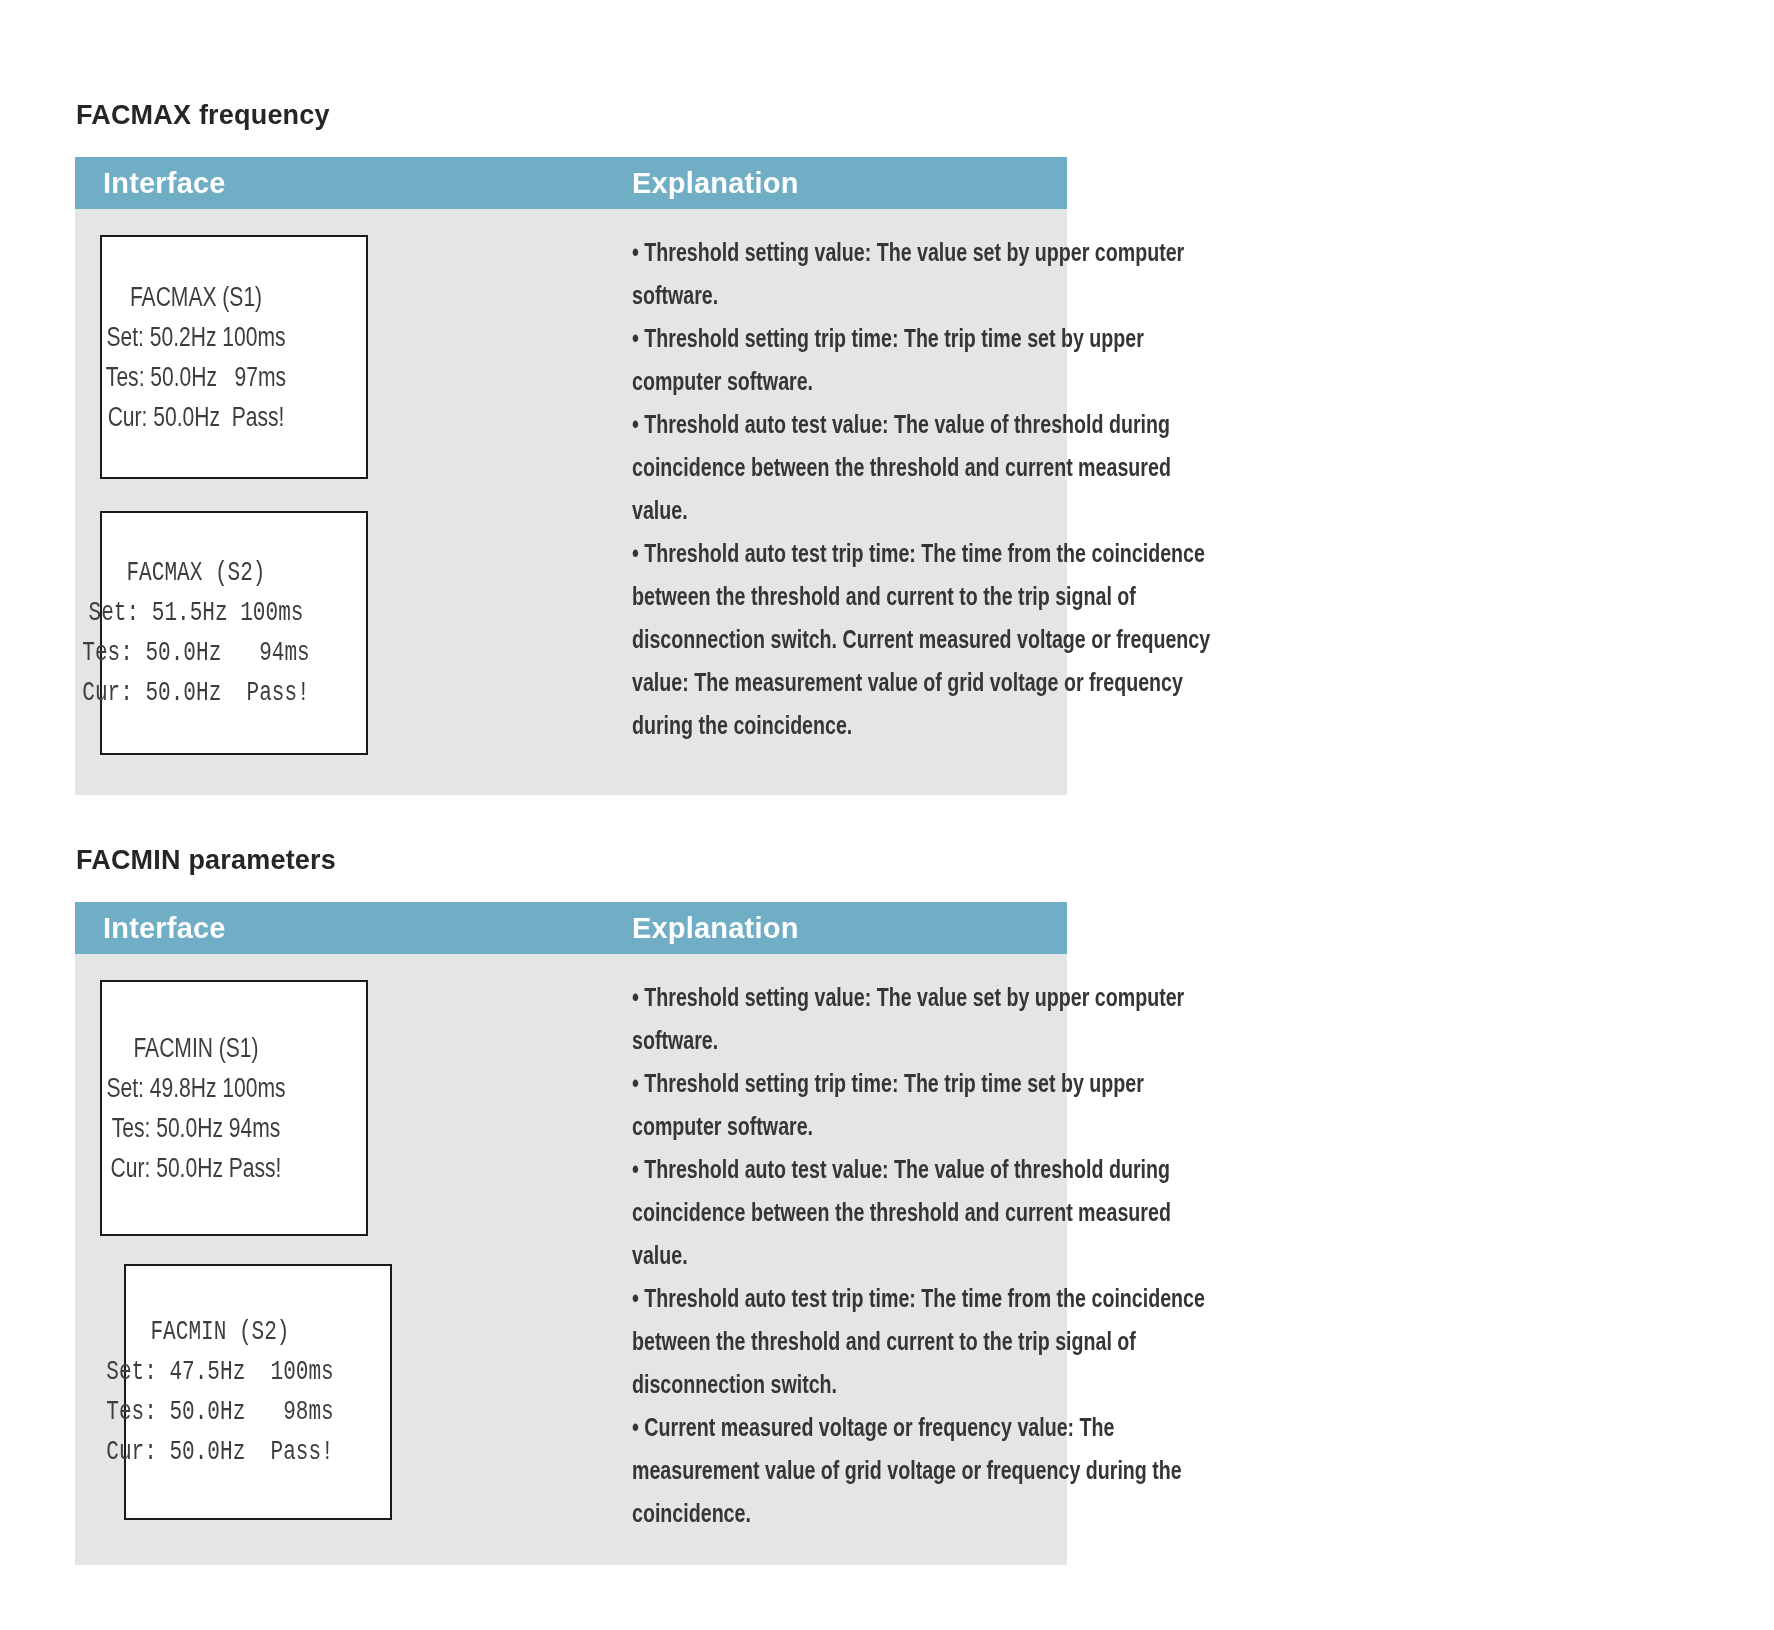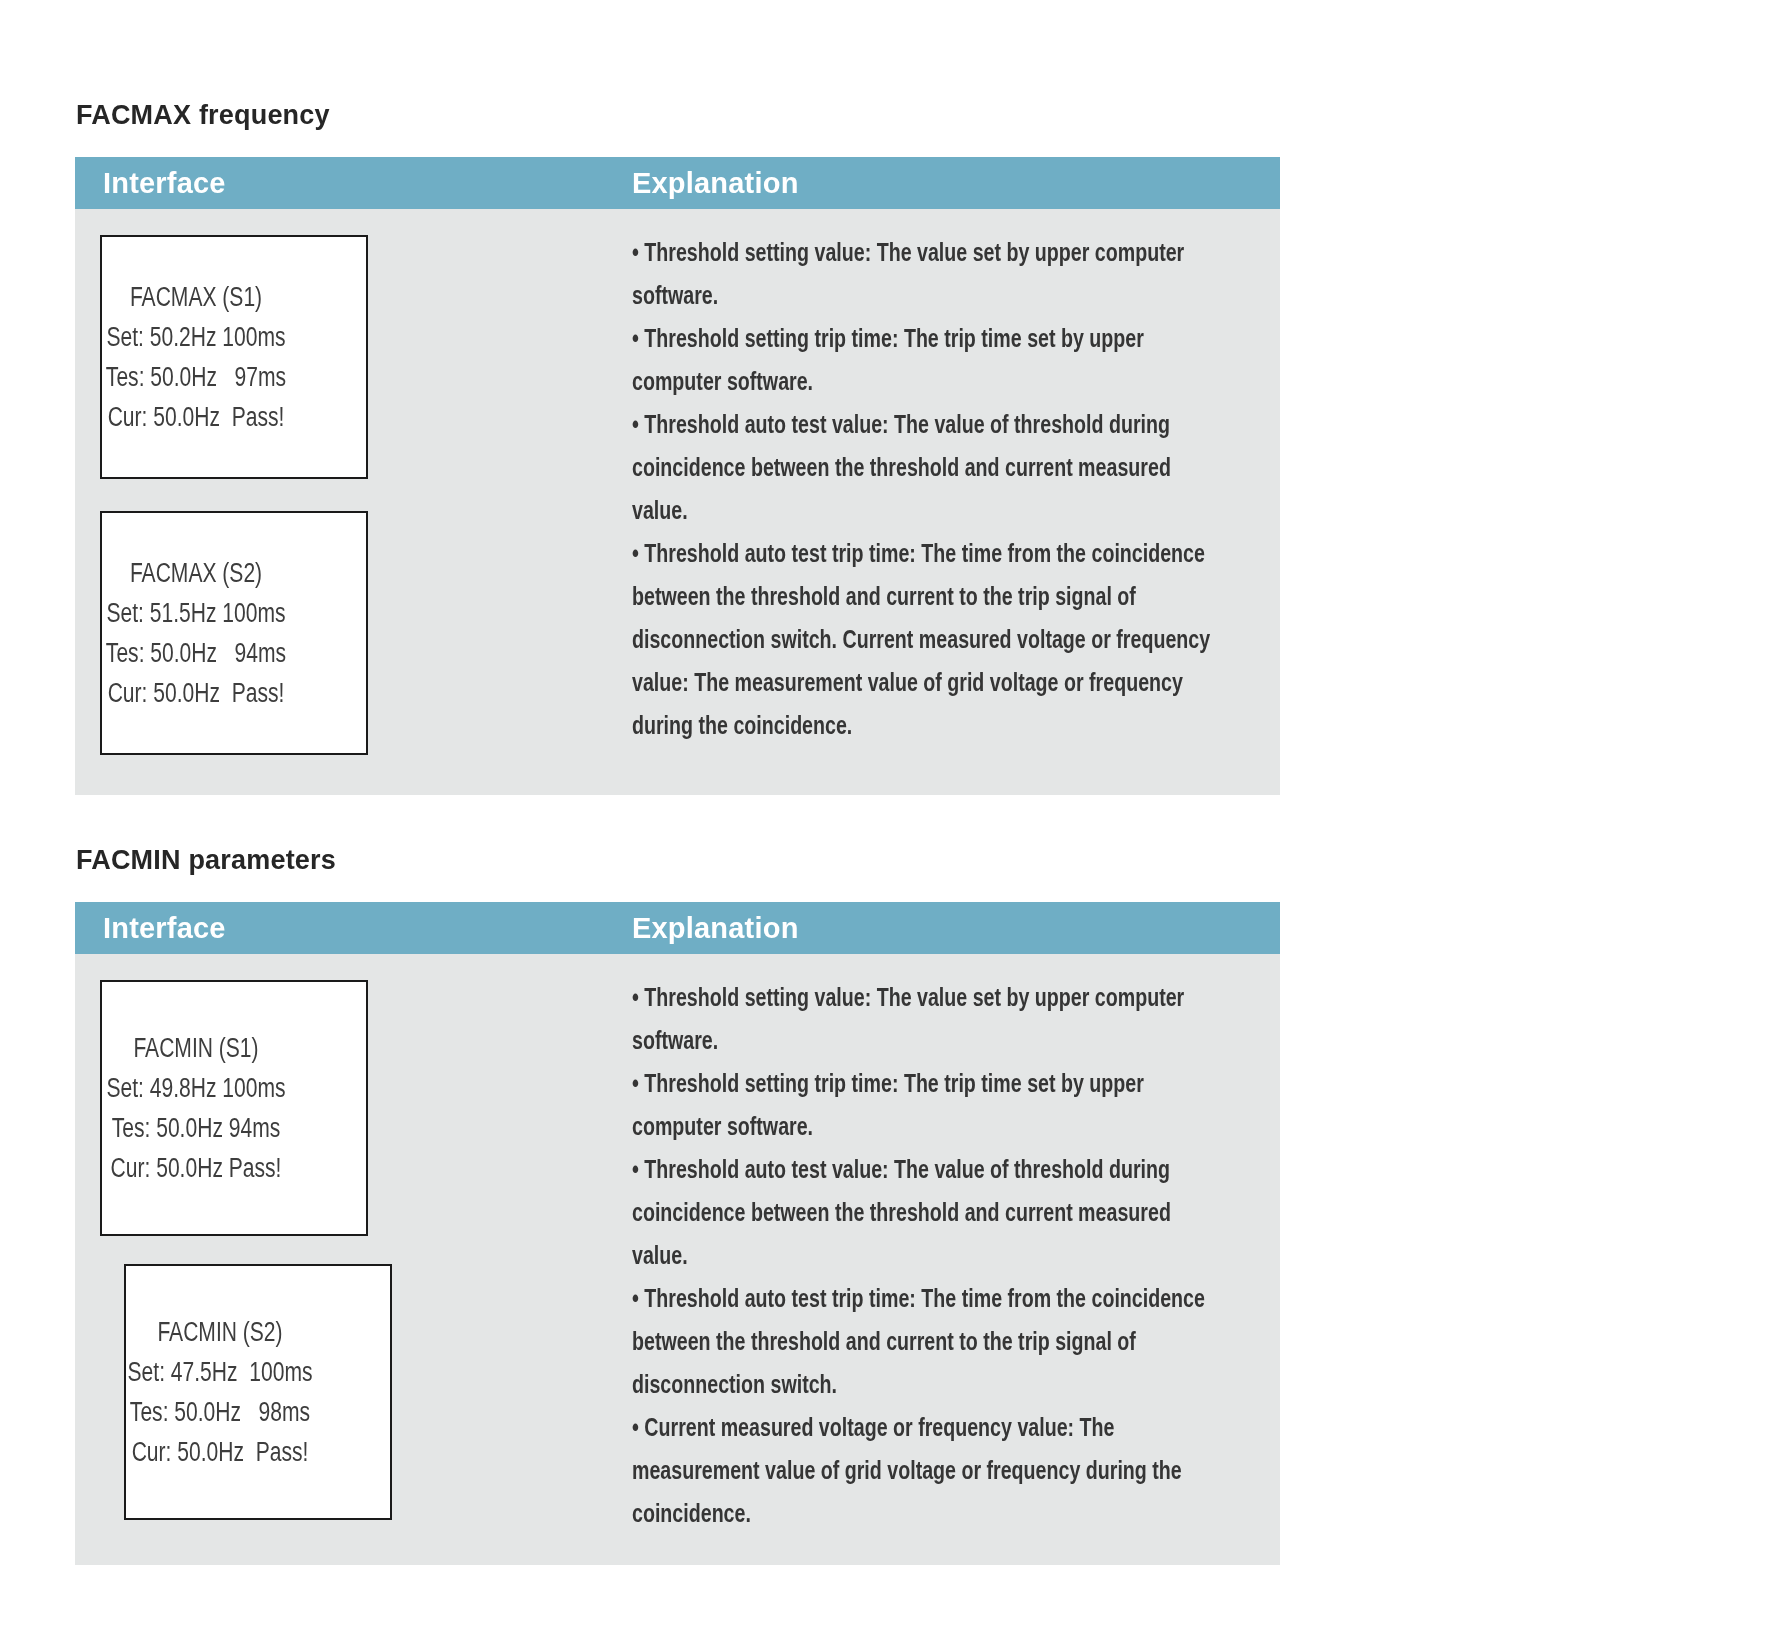--- a/index.html
+++ b/index.html
@@ -17,21 +17,21 @@
     width: 1172px;
   }
   .section-heading {
     font-size: 27px;
     font-weight: bold;
     color: #262626;
     margin: 0 0 26px 1px;
     letter-spacing: 0.2px;
   }
   .section + .section { margin-top: 50px; }
-  .params-table { width: 1205px; }
+  .params-table { width: 992px; }
   .thead {
     display: grid;
     grid-template-columns: 557px 1fr;
     background: #6faec5;
     height: 52px;
     align-items: center;
   }
   .th {
     color: #ffffff;
     font-size: 29px;
@@ -48,21 +48,21 @@
   .lcd {
     width: 264px;
     height: 240px;
     background: #ffffff;
     border: 2px solid #1a1a1a;
     display: flex;
     flex-direction: column;
     justify-content: center;
     align-items: flex-end;
   }
-  .lcd + .lcd { margin-top: 32px; }
+  .lcd + .lcd { margin-top: 32px; font-family: Liberation Mono, monospace; }
   .section-facmin .lcd { height: 252px; }
   .section-facmin .lcd + .lcd { margin-top: 28px; margin-left: 24px; }
   .lcd-text {
     width: 340px;
     transform: scaleX(0.78);
     transform-origin: 50% 50%;
     text-align: center;
     font-size: 27px;
     line-height: 40px;
     color: #3d3d3d;

